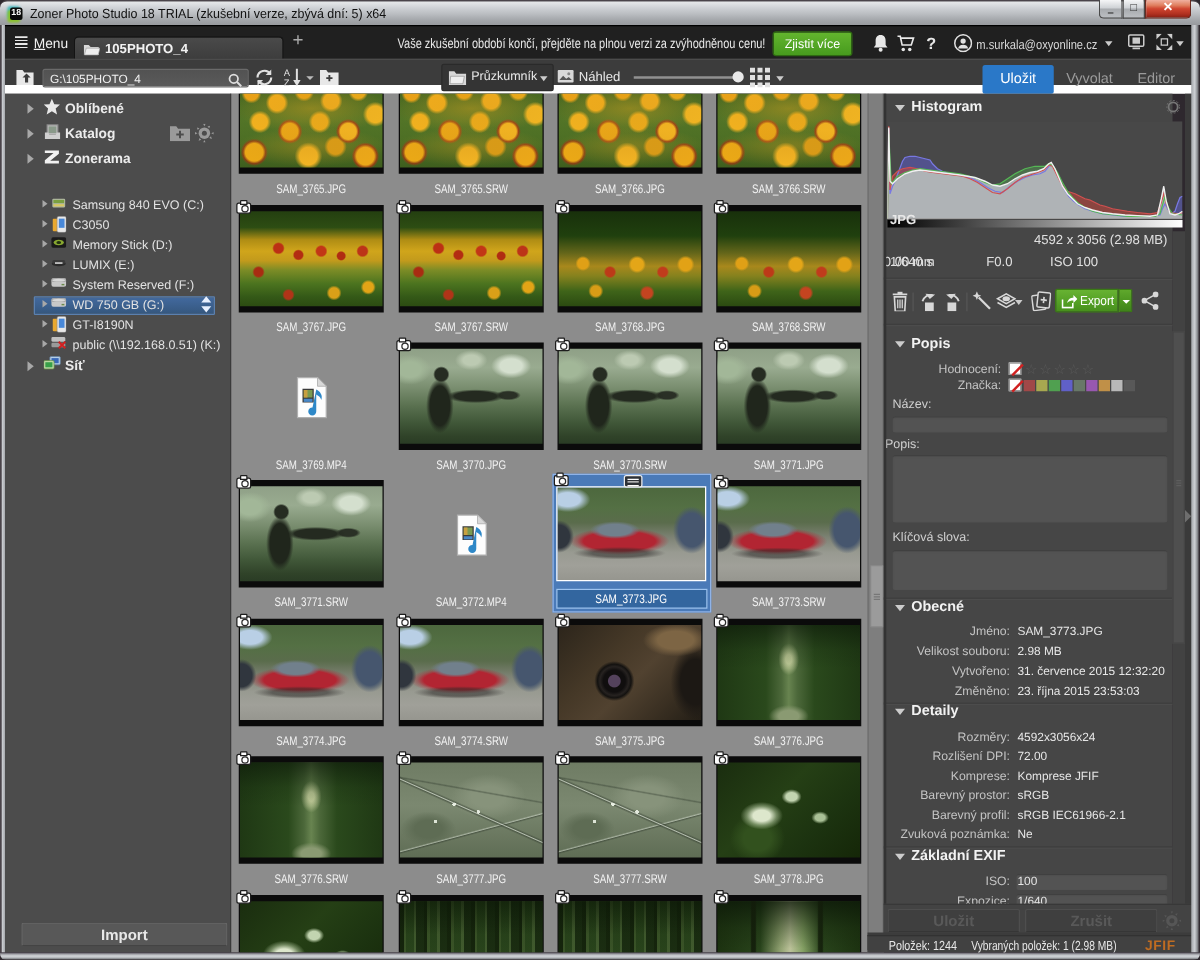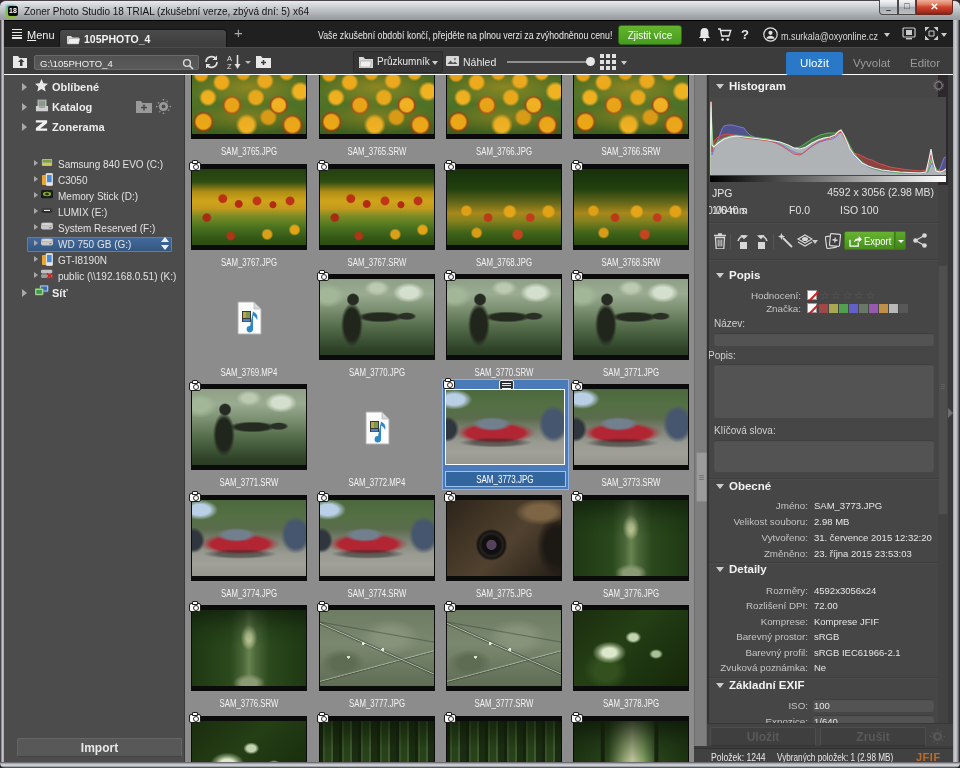--- a/index.html
+++ b/index.html
@@ -22,21 +22,21 @@
 #hamb{left:8px;top:8px;width:10px;height:11px;background:repeating-linear-gradient(180deg,#e8e8e8 0 1.4px,transparent 1.4px 2.8px)}
 #menu{left:23px;top:8px;font-size:11px;color:#f0f0f0}
 #menu u{text-decoration:underline}
 #tab{left:55px;top:8px;width:168px;height:19px;background:linear-gradient(180deg,#4a4a4a,#3c3c3c);border-radius:4px 4px 0 0;border:1px solid #141414;border-bottom:none}
 #tab .t{left:24px;top:3px;font-size:10.5px;font-weight:bold;color:#f2f2f2;white-space:nowrap}
 #plus{left:230px;top:3px;font-size:15px;color:#aaa}
 #notif{left:314px;top:8px;font-size:11px;color:#e8e8e8;transform:scaleX(.8);transform-origin:left;white-space:nowrap}
 #zjistit{left:614px;top:4px;width:64px;height:20px;background:linear-gradient(180deg,#63b52e,#479b1e);border-radius:3px;border:1px solid #2f6a12;color:#fff;font-size:10px;text-align:center;line-height:19px}
 #email{left:777px;top:9px;font-size:10.5px;color:#d8d8d8;transform:scaleX(.85);transform-origin:left;white-space:nowrap}
 
-#toolbar{left:4px;top:47px;width:950px;height:28px;background:#3c3c3c;border-top:1px solid #4c4c4c;border-bottom:1px solid #ffffff}
+#toolbar{left:4px;top:47px;width:950px;height:28px;background:#3c3c3c;border-top:1px solid #4c4c4c;border-bottom:7px solid #ffffff}
 #path{left:30px;top:7px;width:165px;height:15px;background:linear-gradient(180deg,#525252,#5a5a5a);border:1px solid #6a6a6a;border-radius:2px;font-size:9.5px;color:#f0f0f0;padding:1.5px 0 0 5px}
 #spravce{left:782px;top:4px;width:57px;height:23px;background:#2a78c8;border-radius:2px;color:#fff;font-size:11.5px;text-align:center;line-height:22px}
 .modelbl{top:9px;font-size:11.5px;color:#9b9b9b}
 
 #side{left:4px;top:75px;width:181px;height:687px;background:#4c4c4c;border-right:1px solid #3a3a3a}
 .trow{left:0;width:180px;height:20px}
 .tlbl{font-size:11px;font-weight:bold;color:#ececec;position:absolute;left:48px;top:4px;white-space:nowrap}
 .clbl{font-size:10px;color:#e2e2e2;position:absolute;left:54px;top:3px;white-space:nowrap}
 .arr{position:absolute;width:0;height:0;border-style:solid}
 .arR{border-width:4px 0 4px 5px;border-color:transparent transparent transparent #a8a8a8}
@@ -530,21 +530,21 @@
 <path d="M0 78 L1 6 L2 58 L4 52 L6 48 L9 40 L12 32 L14 29 L18 28 L22 28 L26 29 L30 30 L34 31 L36 34 L40 38 L44 40 L50 42 L56 43 L62 44 L68 46 L74 49 L80 53 L86 56 L92 57 L98 52 L104 48 L110 45 L116 43 L122 42 L126 40 L129 36 L132 35 L135 40 L138 47 L141 54 L145 60 L149 64 L153 67 L158 70 L164 72 L172 74 L180 75 L190 76 L200 76 L210 76 L218 75 L220 70 L222 66 L224 70 L227 74 L230 72 L232 66 L234 61 L236 60 L236 78 Z" fill="rgba(95,95,225,.45)"></path>
 <path d="M0 78 L1 4 L2 55 L4 44 L8 40 L12 38 L18 37 L24 38 L30 40 L36 41 L44 42 L52 43 L60 44 L66 46 L72 49 L78 53 L84 57 L90 58 L96 54 L102 49 L108 45 L114 43 L120 41 L125 39 L129 35 L132 36 L135 42 L138 48 L141 53 L144 56 L147 57 L150 58 L154 60 L158 62 L162 63 L166 65 L170 67 L174 68 L180 70 L186 71 L192 72 L200 73 L210 74 L216 73 L219 65 L221 58 L223 66 L226 73 L232 74 L236 73 L236 78 Z" fill="rgba(205,65,55,.5)"></path>
 <path d="M0 78 L1 10 L3 50 L8 44 L14 41 L20 39 L26 38 L34 39 L42 40 L50 41 L58 42 L66 44 L72 46 L78 49 L84 51 L90 50 L96 46 L102 42 L106 40 L110 38 L114 37 L118 36 L122 36 L126 36 L129 34 L132 35 L136 41 L140 49 L144 56 L148 61 L152 65 L158 69 L164 72 L172 74 L182 75 L192 76 L204 76 L214 76 L218 74 L220 67 L222 60 L224 68 L228 74 L236 75 L236 78 Z" fill="rgba(85,185,85,.35)"></path>
 <path d="M0 78 L0 60 L1 5 L2 48 L4 50 L8 46 L14 42 L20 40 L26 39 L34 40 L42 41 L50 42 L58 43 L64 44 L70 45 L78 48 L84 51 L90 52 L96 50 L102 46 L108 43 L114 41 L120 40 L125 38 L129 34 L131 33 L134 38 L137 45 L140 52 L144 58 L148 62 L152 66 L158 69 L164 71 L172 73 L180 74 L190 75 L200 75.5 L210 76 L216 75 L219 62 L221 52 L223 64 L226 74 L230 75 L233 74 L236 72 L236 78 Z" fill="rgba(182,188,195,.88)"></path>
 <path d="M0 78 L1 6 L2 58 L4 52 L6 48 L9 40 L12 32 L14 29 L18 28 L22 28 L26 29 L30 30 L34 31 L36 34 L40 38 L44 40 L50 42 L56 43 L62 44 L68 46 L74 49 L80 53 L86 56 L92 57 L98 52 L104 48 L110 45 L116 43 L122 42 L126 40 L129 36 L132 35 L135 40 L138 47 L141 54 L145 60 L149 64 L153 67 L158 70 L164 72 L172 74 L180 75 L190 76 L200 76 L210 76 L218 75 L220 70 L222 66 L224 70 L227 74 L230 72 L232 66 L234 61 L236 60" fill="none" stroke="#7878e2" stroke-width="1"></path>
 <path d="M0 78 L1 4 L2 55 L4 44 L8 40 L12 38 L18 37 L24 38 L30 40 L36 41 L44 42 L52 43 L60 44 L66 46 L72 49 L78 53 L84 57 L90 58 L96 54 L102 49 L108 45 L114 43 L120 41 L125 39 L129 35 L132 36 L135 42 L138 48 L141 53 L144 56 L147 57 L150 58 L154 60 L158 62 L162 63 L166 65 L170 67 L174 68 L180 70 L186 71 L192 72 L200 73 L210 74 L216 73 L219 65 L221 58 L223 66 L226 73 L232 74 L236 73" fill="none" stroke="#d05050" stroke-width="1"></path>
 <path d="M0 78 L1 10 L3 50 L8 44 L14 41 L20 39 L26 38 L34 39 L42 40 L50 41 L58 42 L66 44 L72 46 L78 49 L84 51 L90 50 L96 46 L102 42 L106 40 L110 38 L114 37 L118 36 L122 36 L126 36 L129 34 L132 35 L136 41 L140 49 L144 56 L148 61 L152 65 L158 69 L164 72 L172 74 L182 75 L192 76 L204 76 L214 76 L218 74 L220 67 L222 60 L224 68 L228 74 L236 75" fill="none" stroke="#55b855" stroke-width="1"></path>
 <path d="M0 78 L0 60 L1 5 L2 48 L4 50 L8 46 L14 42 L20 40 L26 39 L34 40 L42 41 L50 42 L58 43 L64 44 L70 45 L78 48 L84 51 L90 52 L96 50 L102 46 L108 43 L114 41 L120 40 L125 38 L129 34 L131 33 L134 38 L137 45 L140 52 L144 58 L148 62 L152 66 L158 69 L164 71 L172 73 L180 74 L190 75 L200 75.5 L210 76 L216 75 L219 62 L221 52 L223 64 L226 74 L230 75 L233 74 L236 72" fill="none" stroke="#f0f0f0" stroke-width="1.1"></path>
 </svg>
 <div class="ab" style="left:3px;top:101px;width:236px;height:6px;background:linear-gradient(90deg,#000,#fff)"></div>
-<div class="ab" style="left:5px;top:112px;font-size:10.5px;font-weight:normal;color:#e8e8e8">JPG</div>
+<div class="ab" style="left:5px;top:95px;font-size:10.5px;font-weight:bold;color:#e8e8e8">JPG</div>
 <div class="ab" style="left:0;top:111px;width:227px;text-align:right;font-size:10.5px;color:#e0e0e0">4592 x 3056 (2.98 MB)</div>
 <div class="ab" style="left:5px;top:129px;font-size:10.5px;color:#e0e0e0">1/640 s</div>
 <div class="ab" style="left:82px;top:129px;font-size:10.5px;color:#e0e0e0">F0.0</div>
 <div class="ab" style="left:133px;top:129px;font-size:10.5px;color:#e0e0e0">ISO 100</div>
 <div class="ab" style="left:0;top:129px;width:227px;font-size:10.5px;color:#e0e0e0">0.00 mm</div>
 <div class="shdr" style="top:147px"></div>
 <svg class="ab" style="left:7px;top:158px" width="12" height="16" viewBox="0 0 12 16">
         <path d="M0 2.5 h12 M6 2.5 v-1.5 h0 M4 1 h4" stroke="#d8d8d8" stroke-width="1.4"></path>
         <path d="M1.5 4.5 h9 L9.8 16 H2.2 Z" fill="none" stroke="#d8d8d8" stroke-width="1.3"></path>
         <path d="M4.2 6.5 v7 M6 6.5 v7 M7.8 6.5 v7" stroke="#d8d8d8" stroke-width="1"></path>

